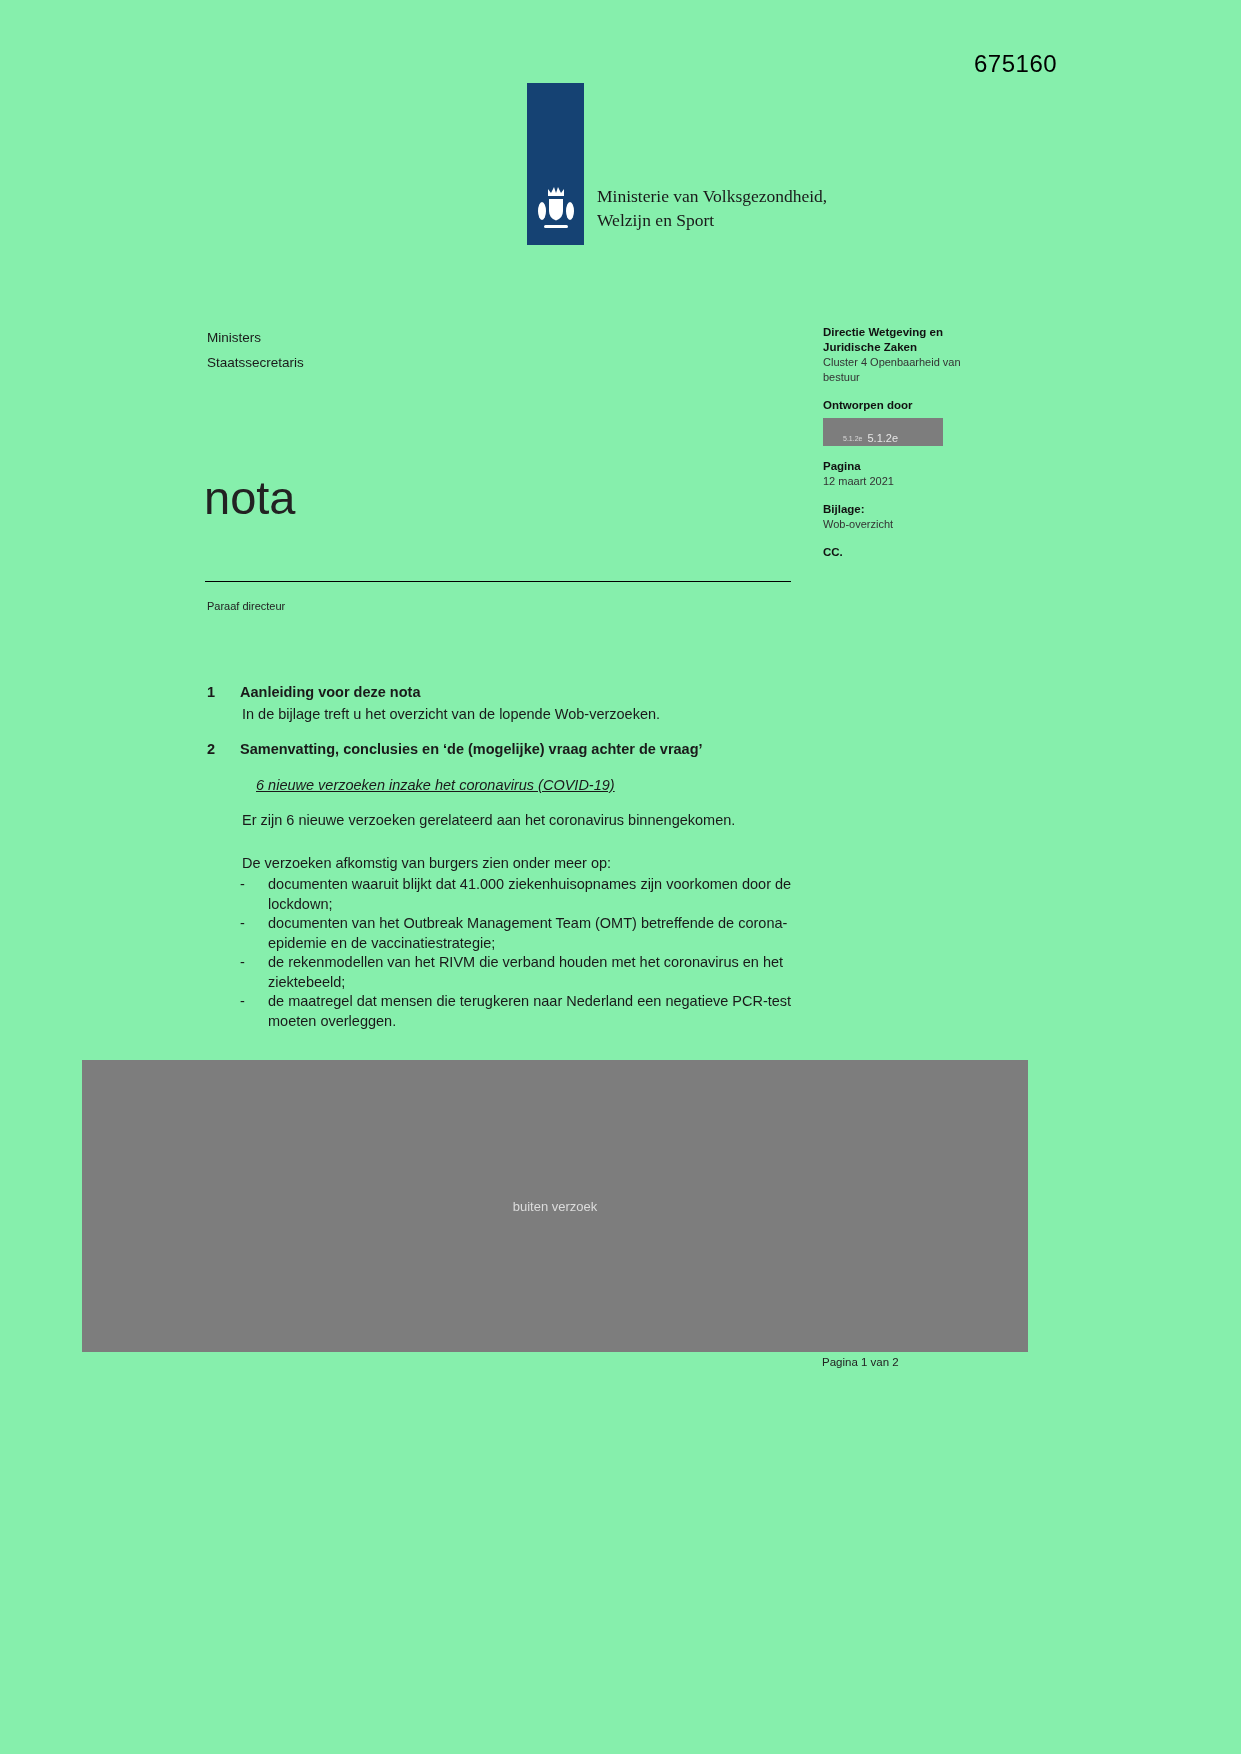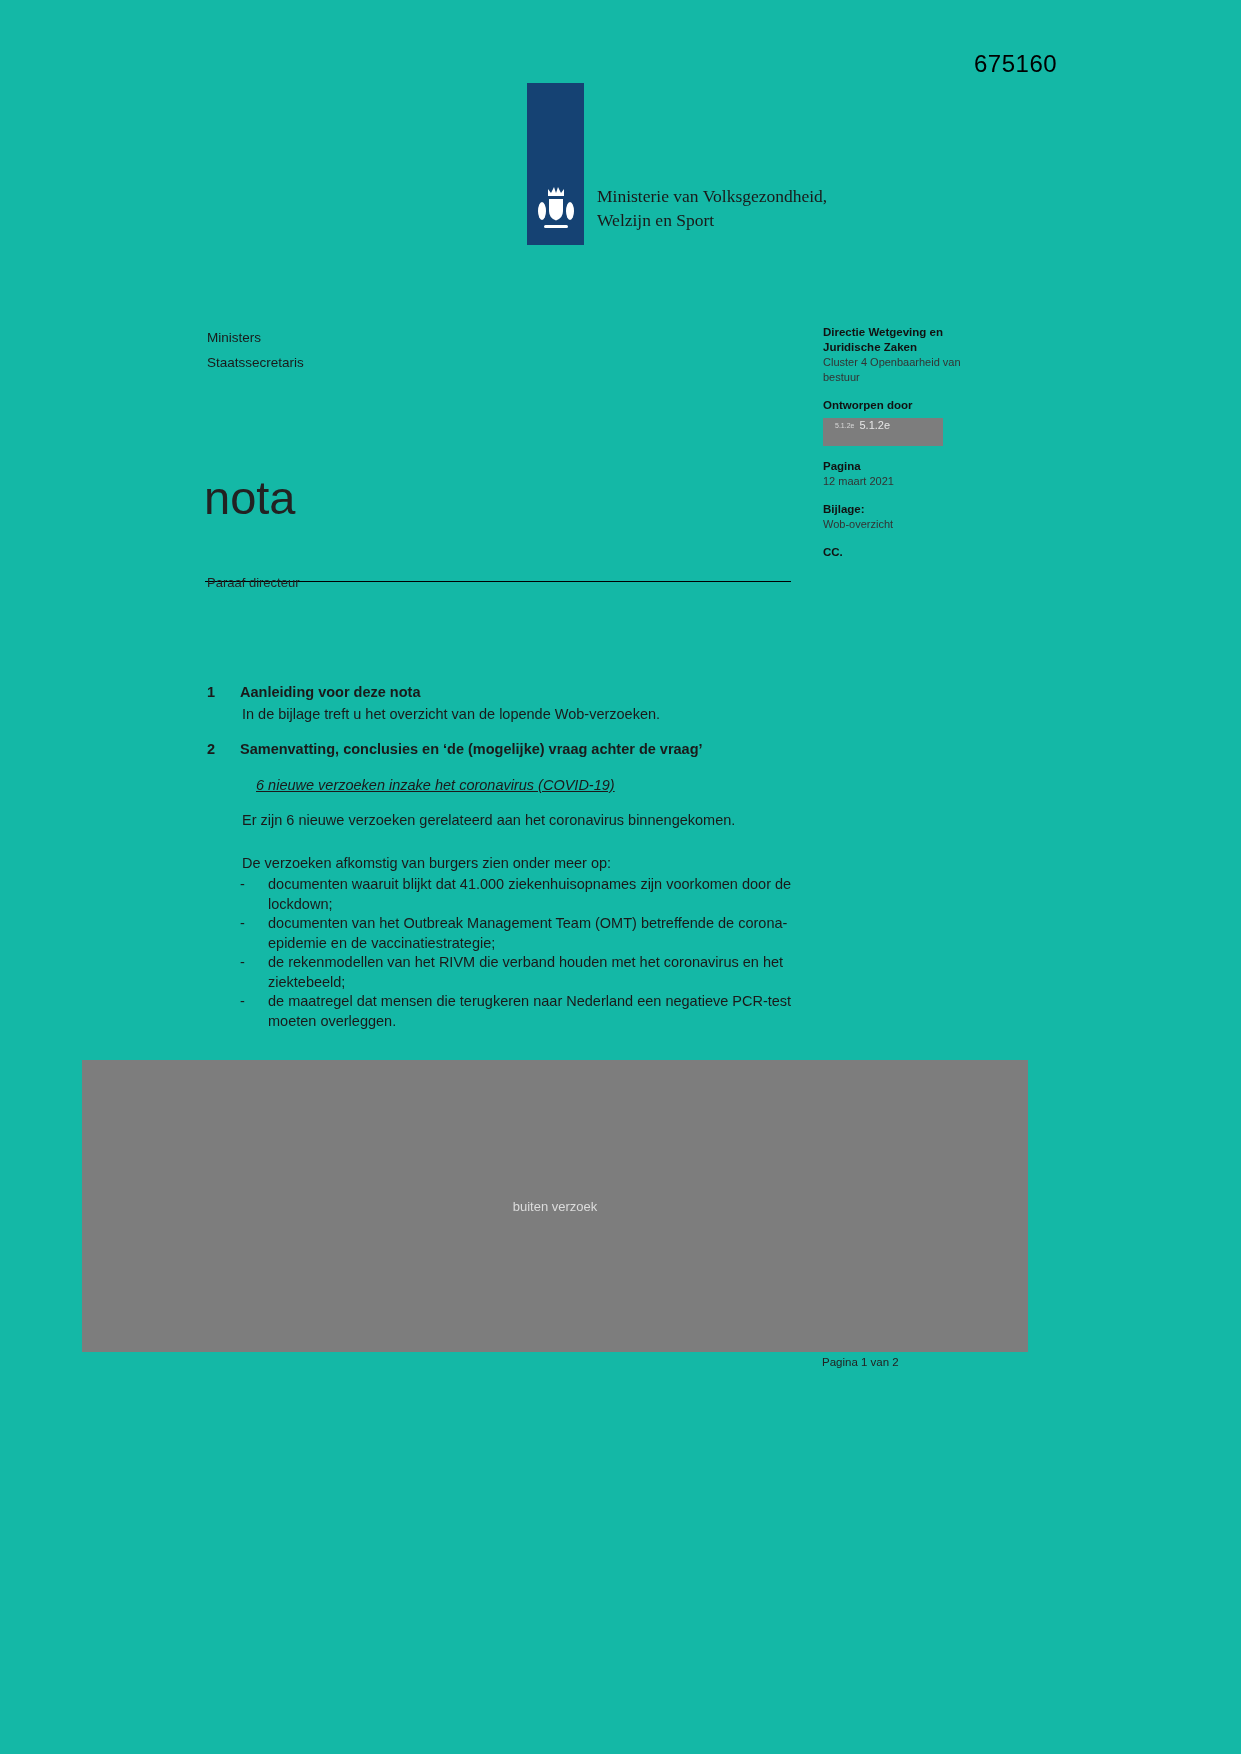--- a/index.html
+++ b/index.html
@@ -1,20 +1,20 @@
 <!DOCTYPE html>
 <html><head>
 <meta charset="utf-8">
 <style>
   html,body{margin:0;padding:0;background:#e9e9e9;}
   .page{
     position:relative;
     width:1241px;height:1754px;
     margin:0 auto;
-    background:#14b8a6;
+    background:#86efac;
     font-family:"Liberation Sans","DejaVu Sans",sans-serif;
     color:#1a1a1a;
     overflow:hidden;
   }
   
   .doc-number{
     position:absolute;left:974px;top:50px;
     font-size:24px;letter-spacing:.5px;color:#000;
   }
   
@@ -39,43 +39,43 @@
   .sidebar{
     position:absolute;left:823px;top:325px;width:165px;
     font-size:11.5px;line-height:15px;
   }
   .sb-bold{font-weight:bold;color:#111;}
   .sb-reg{color:#333;font-size:11px;}
   .sb-block{margin-bottom:13px;}
   .sb-redaction{
     width:120px;height:28px;background:#7d7d7d;
     margin:5px 0 12px 0;
-    display:flex;align-items:flex-start;gap:5px;
-    padding-left:12px;box-sizing:border-box;
+    display:flex;align-items:flex-end;gap:5px;
+    padding-left:20px;box-sizing:border-box;
     color:#e6e6e6;
   }
   .sb-redaction .code-small{font-size:7px;opacity:.85;}
   .sb-redaction .code-large{font-size:11px;}
   
   .nota-title{
     position:absolute;left:204px;top:470px;
     font-size:47px;color:#222;font-weight:400;
   }
   .subject-row{
     position:absolute;left:207px;top:555px;width:590px;
     font-size:14.5px;
   }
   .subject-right{position:absolute;left:198px;top:0;}
   .subject-rule{
     position:absolute;left:205px;top:581px;width:586px;
     border-top:1.5px solid #000;
   }
   .paraaf{
-    position:absolute;left:207px;top:575px;
-    font-size:13px;color:#222;
+    position:absolute;left:207px;top:600px;
+    font-size:11px;color:#222;
   }
   
   .main{
     position:absolute;left:207px;top:683px;width:608px;
     font-size:14.5px;line-height:19.5px;
   }
   .section{display:flex;margin-bottom:14px;}
   .sec-num{width:33px;font-weight:bold;flex:none;}
   .sec-body{flex:1;}
   .sec-heading{font-weight:bold;margin:0 0 1px 0;}

